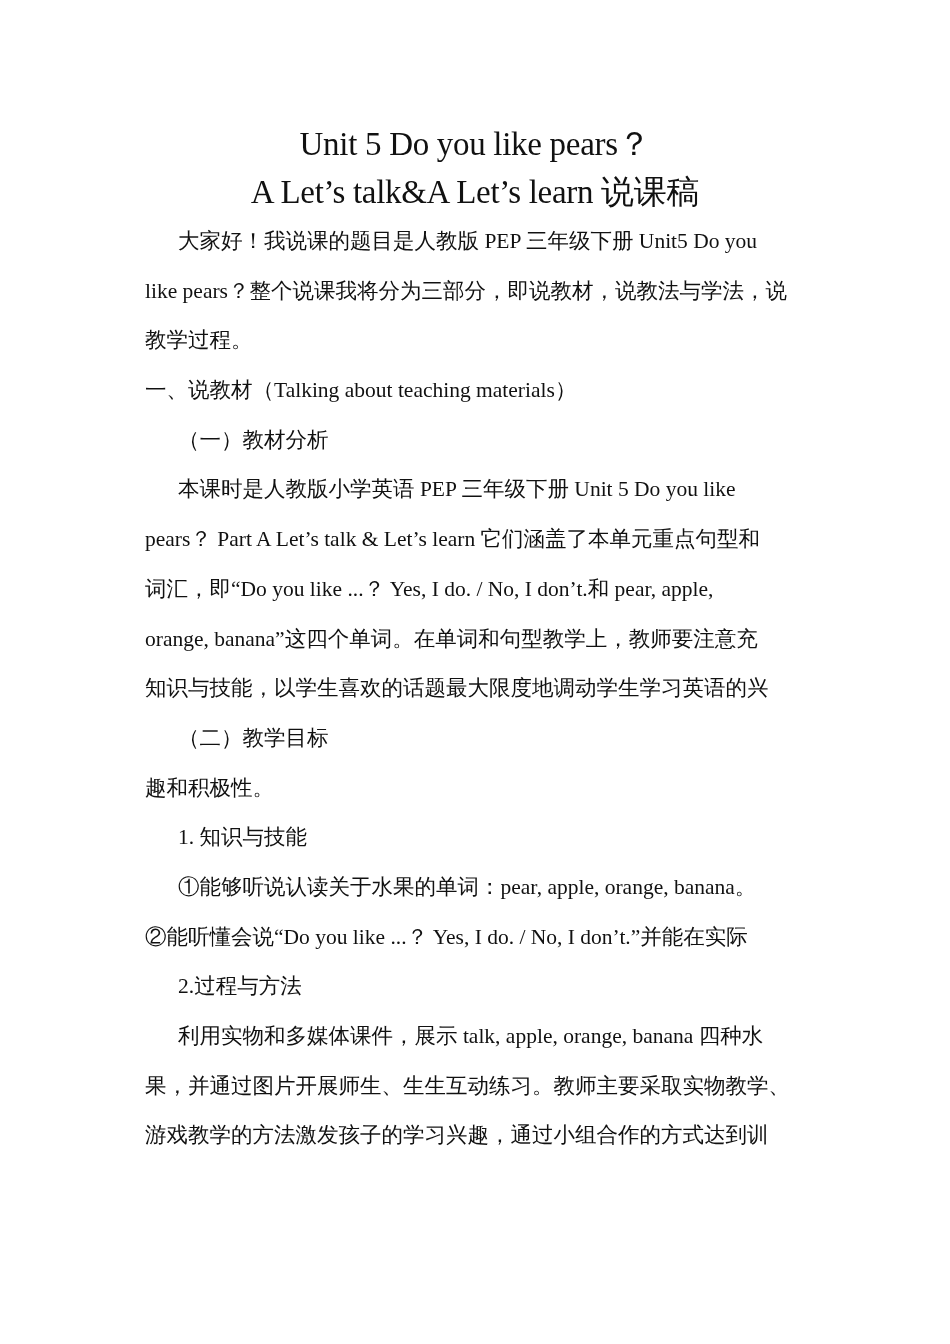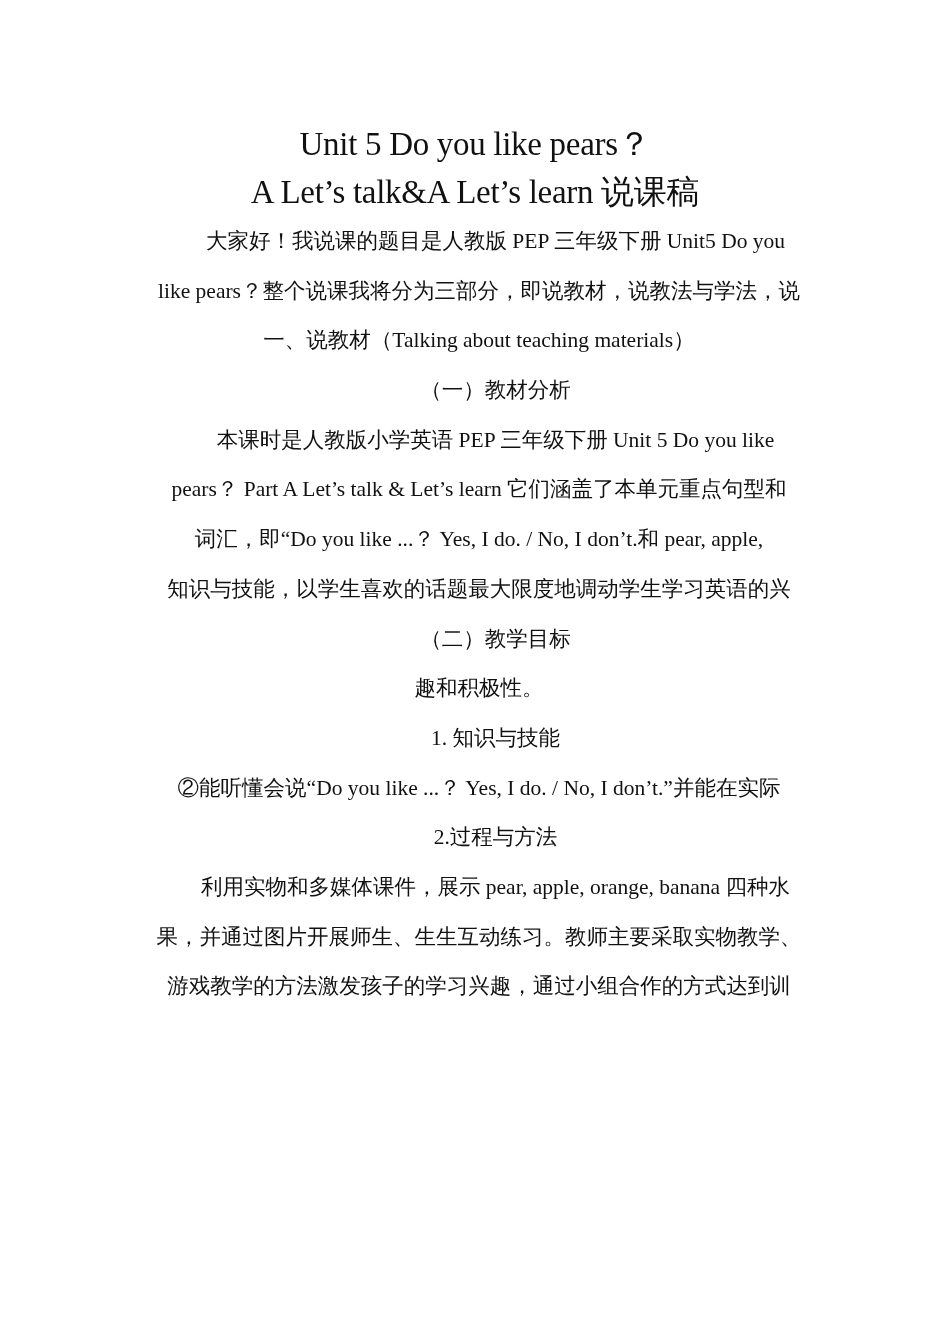--- a/index.html
+++ b/index.html
@@ -31,24 +31,23 @@
       text-align: center;
     }
     .title-line {
       font-size: 33px;
       line-height: 48px;
       white-space: nowrap;
       letter-spacing: -0.3px;
     }
     .body {
       position: absolute;
-      left: 139px;
+      left: 145px;
       top: 223px;
       width: 680px;
-      text-align: center;
     }
     .line {
       position: relative;
       height: 49.7px;
       line-height: 36px;
       font-size: 21.5px;
       white-space: nowrap;
       letter-spacing: 0px;
     }
     .indent { padding-left: 33px; }
@@ -61,32 +60,35 @@
 
   <div class="title-block">
     <div class="title-line">Unit 5 Do you like pears？</div>
     <div class="title-line">A Let’s talk&amp;A Let’s learn 说课稿</div>
   </div>
 
   <div class="body">
 
     <div class="line indent">大家好！我说课的题目是人教版 PEP 三年级下册 Unit5 Do you</div>
     <div class="line">like pears？整个说课我将分为三部分，即说教材，说教法与学法，说</div>
+    <div class="line">教学过程。</div>
 
     <div class="line">一、说教材（Talking about teaching materials）</div>
 
     <div class="line indent-sub">（一）教材分析</div>
     <div class="line indent">本课时是人教版小学英语 PEP 三年级下册 Unit  5 Do you like</div>
     <div class="line">pears？  Part A Let’s talk  &amp; Let’s learn  它们涵盖了本单元重点句型和</div>
     <div class="line">词汇，即“Do you like  ...？  Yes, I do.  /  No, I don’t.和 pear,  apple,</div>
+    <div class="line">orange,  banana”这四个单词。在单词和句型教学上，教师要注意充</div>
     <div class="line">知识与技能，以学生喜欢的话题最大限度地调动学生学习英语的兴</div>
     <div class="line indent-sub">（二）教学目标</div>
 
     <div class="line">趣和积极性。</div>
     <div class="line indent">1.  知识与技能</div>
+    <div class="line indent">①能够听说认读关于水果的单词：pear,  apple,  orange,  banana。</div>
     <div class="line">②能听懂会说“Do you like  ...？  Yes, I do. /  No, I don’t.”并能在实际</div>
     <div class="line indent">2.过程与方法</div>
-    <div class="line indent">利用实物和多媒体课件，展示 pear,  apple,  orange,  banana 四种水</div>
+    <div class="line indent">利用实物和多媒体课件，展示 talk,  apple,  orange,  banana 四种水</div>
     <div class="line">果，并通过图片开展师生、生生互动练习。教师主要采取实物教学、</div>
     <div class="line">游戏教学的方法激发孩子的学习兴趣，通过小组合作的方式达到训</div>
   </div>
 
 </div>
 
 </body></html>

